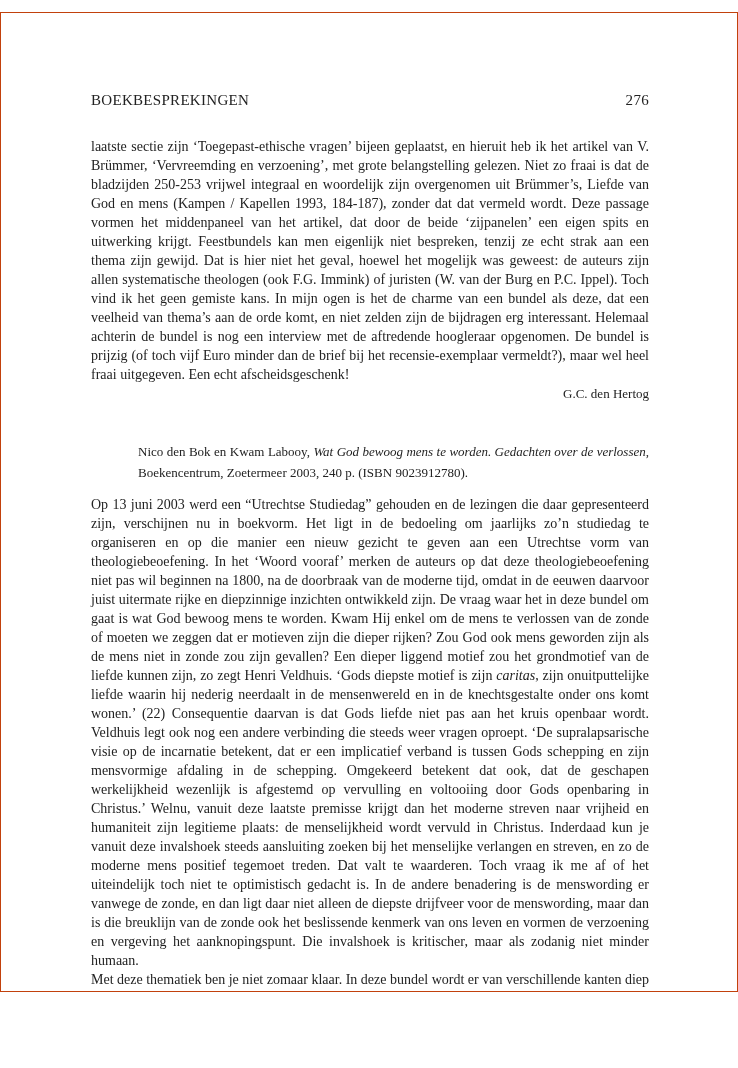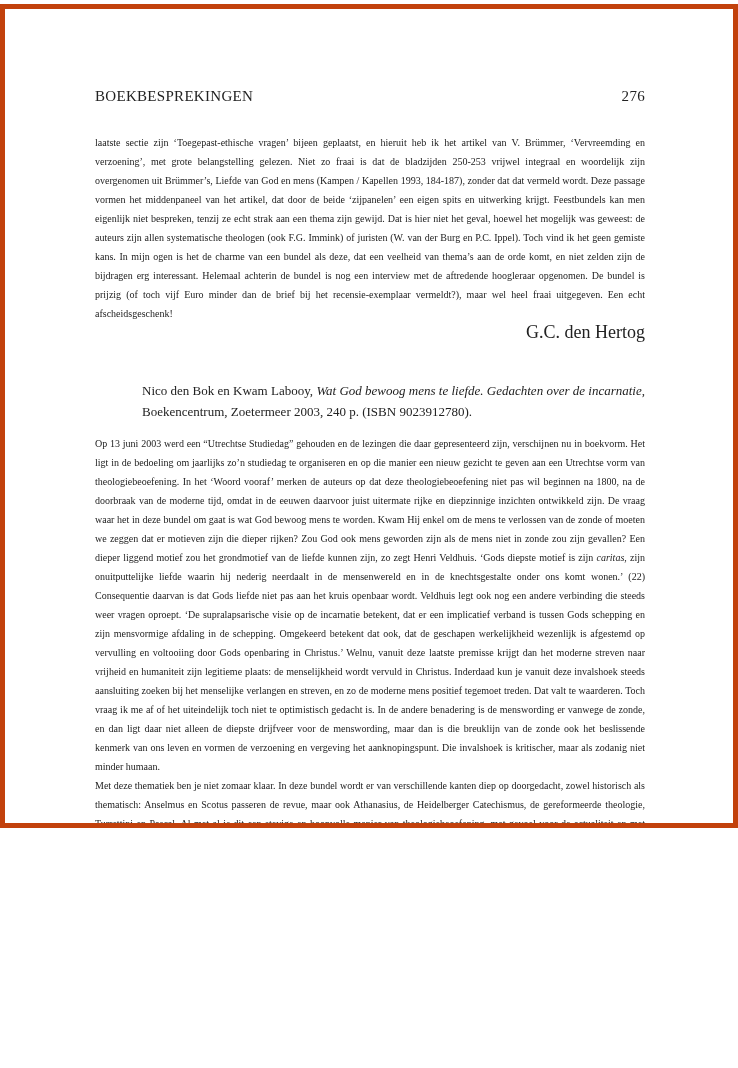--- a/index.html
+++ b/index.html
@@ -1,45 +1,45 @@
 <!DOCTYPE html>
 <html lang="nl"><head>
 <meta charset="utf-8">
 <style>
   html, body { margin: 0; padding: 0; background: #ffffff; }
   .page {
     position: relative;
     box-sizing: border-box;
     width: 738px;
-    height: 824px;
-    margin: 4px auto;
+    height: 980px;
+    margin: 12px auto;
     background: #ffffff;
-    border: 5px solid #c2410c;
+    border: 1px solid #c2410c;
     padding: 78px 88px 30px 90px;
     font-family: "Liberation Serif", "DejaVu Serif", serif;
     color: #222222;
     overflow: hidden;
   }
   .page-header {
     display: flex;
     justify-content: space-between;
     align-items: baseline;
     font-size: 15px;
     line-height: 18px;
     margin-bottom: 28px;
     letter-spacing: 0.3px;
   }
   .body-text {
-    font-size: 10px;
+    font-size: 14px;
     line-height: 19px;
     text-align: justify;
     margin: 0;
   }
   .signature {
-    font-size: 18px;
+    font-size: 13px;
     line-height: 19px;
     text-align: right;
     margin: 0;
   }
   .citation {
     font-size: 13px;
     line-height: 21px;
     text-align: justify;
     margin: 38px 0 12px 47px;
   }
@@ -51,19 +51,19 @@
 <div class="page">
   <header class="page-header">
     <span>BOEKBESPREKINGEN</span>
     <span>276</span>
   </header>
 
   <main>
     <p class="body-text"><span>laatste sectie zijn ‘Toegepast-ethische vragen’ bijeen geplaatst, en hieruit heb ik het artikel van V. Brümmer, ‘Vervreemding en verzoening’, met grote belangstelling gelezen. Niet zo fraai is dat de bladzijden 250-253 vrijwel integraal en woordelijk zijn overgenomen uit Brümmer’s, Liefde van God en mens (Kampen / Kapellen 1993, 184-187), zonder dat dat vermeld wordt. Deze passage vormen het middenpaneel van het artikel, dat door de beide ‘zijpanelen’ een eigen spits en uitwerking krijgt. Feestbundels kan men eigenlijk niet bespreken, tenzij ze echt strak aan een thema zijn gewijd. Dat is hier niet het geval, hoewel het mogelijk was geweest: de auteurs zijn allen systematische theologen (ook F.G. Immink) of juristen (W. van der Burg en P.C. Ippel). Toch vind ik het geen gemiste kans. In mijn ogen is het de charme van een bundel als deze, dat een veelheid van thema’s aan de orde komt, en niet zelden zijn de bijdragen erg interessant. Helemaal achterin de bundel is nog een interview met de aftredende hoogleraar opgenomen. De bundel is prijzig (of toch vijf Euro minder dan de brief bij het recensie-exemplaar vermeldt?), maar wel heel fraai uitgegeven. Een echt afscheidsgeschenk!</span></p>
     <p class="signature">G.C. den Hertog</p>
 
-    <p class="citation"><span>Nico den Bok en Kwam Labooy, </span><em>Wat God bewoog mens te liefde. Gedachten over de incarnatie</em><span>, Boekencentrum, Zoetermeer 2003, 240 p. (ISBN 9023912780).</span></p>
+    <p class="citation"><span>Nico den Bok en Kwam Labooy, </span><em>Wat God bewoog mens te worden. Gedachten over de verlossen</em><span>, Boekencentrum, Zoetermeer 2003, 240 p. (ISBN 9023912780).</span></p>
 
     <p class="body-text"><span>Op 13 juni 2003 werd een “Utrechtse Studiedag” gehouden en de lezingen die daar gepresenteerd zijn, verschijnen nu in boekvorm. Het ligt in de bedoeling om jaarlijks zo’n studiedag te organiseren en op die manier een nieuw gezicht te geven aan een Utrechtse vorm van theologiebeoefening. In het ‘Woord vooraf’ merken de auteurs op dat deze theologiebeoefening niet pas wil beginnen na 1800, na de doorbraak van de moderne tijd, omdat in de eeuwen daarvoor juist uitermate rijke en diepzinnige inzichten ontwikkeld zijn. De vraag waar het in deze bundel om gaat is wat God bewoog mens te worden. Kwam Hij enkel om de mens te verlossen van de zonde of moeten we zeggen dat er motieven zijn die dieper rijken? Zou God ook mens geworden zijn als de mens niet in zonde zou zijn gevallen? Een dieper liggend motief zou het grondmotief van de liefde kunnen zijn, zo zegt Henri Veldhuis. ‘Gods diepste motief is zijn </span><em>caritas</em><span>, zijn onuitputtelijke liefde waarin hij nederig neerdaalt in de mensenwereld en in de knechtsgestalte onder ons komt wonen.’ (22) Consequentie daarvan is dat Gods liefde niet pas aan het kruis openbaar wordt. Veldhuis legt ook nog een andere verbinding die steeds weer vragen oproept. ‘De supralapsarische visie op de incarnatie betekent, dat er een implicatief verband is tussen Gods schepping en zijn mensvormige afdaling in de schepping. Omgekeerd betekent dat ook, dat de geschapen werkelijkheid wezenlijk is afgestemd op vervulling en voltooiing door Gods openbaring in Christus.’ Welnu, vanuit deze laatste premisse krijgt dan het moderne streven naar vrijheid en humaniteit zijn legitieme plaats: de menselijkheid wordt vervuld in Christus. Inderdaad kun je vanuit deze invalshoek steeds aansluiting zoeken bij het menselijke verlangen en streven, en zo de moderne mens positief tegemoet treden. Dat valt te waarderen. Toch vraag ik me af of het uiteindelijk toch niet te optimistisch gedacht is. In de andere benadering is de menswording er vanwege de zonde, en dan ligt daar niet alleen de diepste drijfveer voor de menswording, maar dan is die breuklijn van de zonde ook het beslissende kenmerk van ons leven en vormen de verzoening en vergeving het aanknopingspunt. Die invalshoek is kritischer, maar als zodanig niet minder humaan.</span></p>
     <p class="body-text"><span>Met deze thematiek ben je niet zomaar klaar. In deze bundel wordt er van verschillende kanten diep op doorgedacht, zowel historisch als thematisch: Anselmus en Scotus passeren de revue, maar ook Athanasius, de Heidelberger Catechismus, de gereformeerde theologie, Turrettini en Pascal. Al met al is dit een stevige en hoopvolle manier van theologiebeoefening, met gevoel voor de actualiteit en met grote waardering voor de traditie.</span></p>
     <p class="signature">F.G. Scotus</p>
   </main>
 </div>
 
 </body></html>

